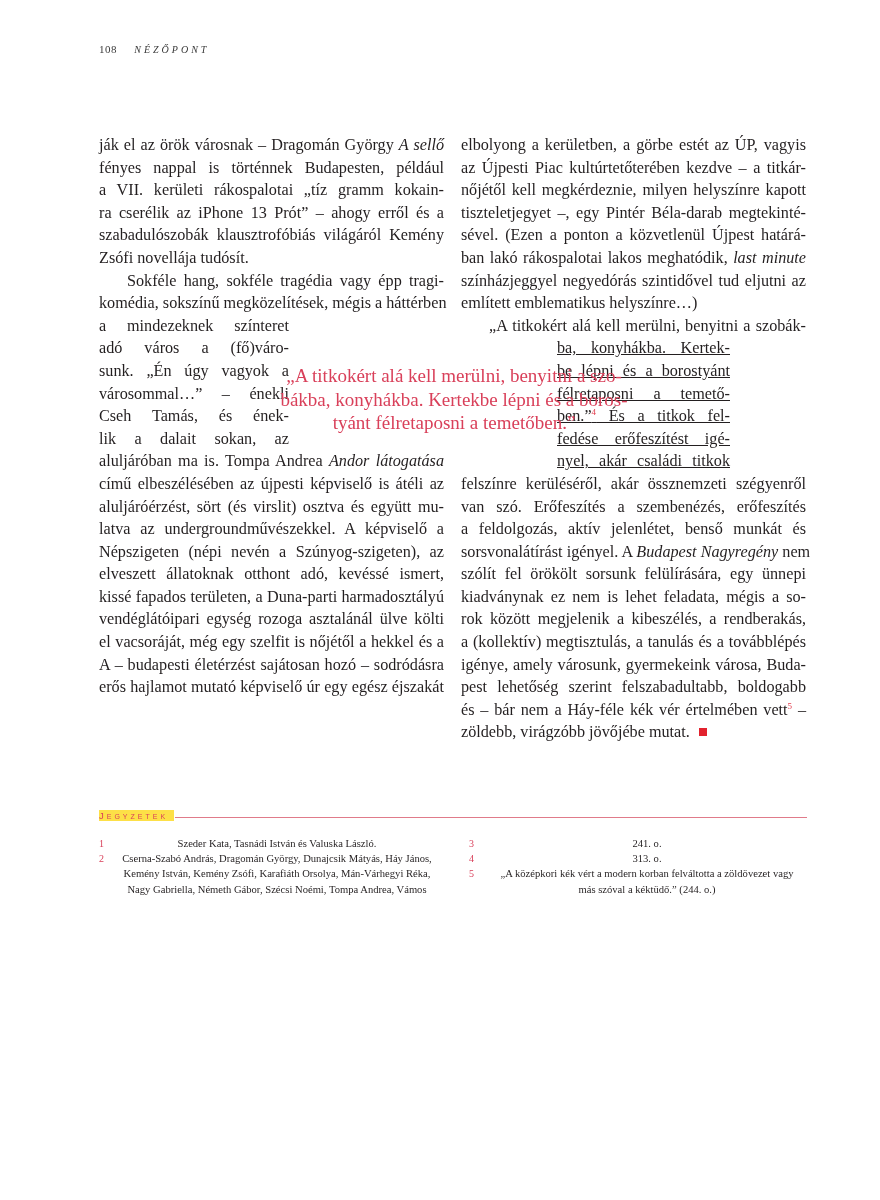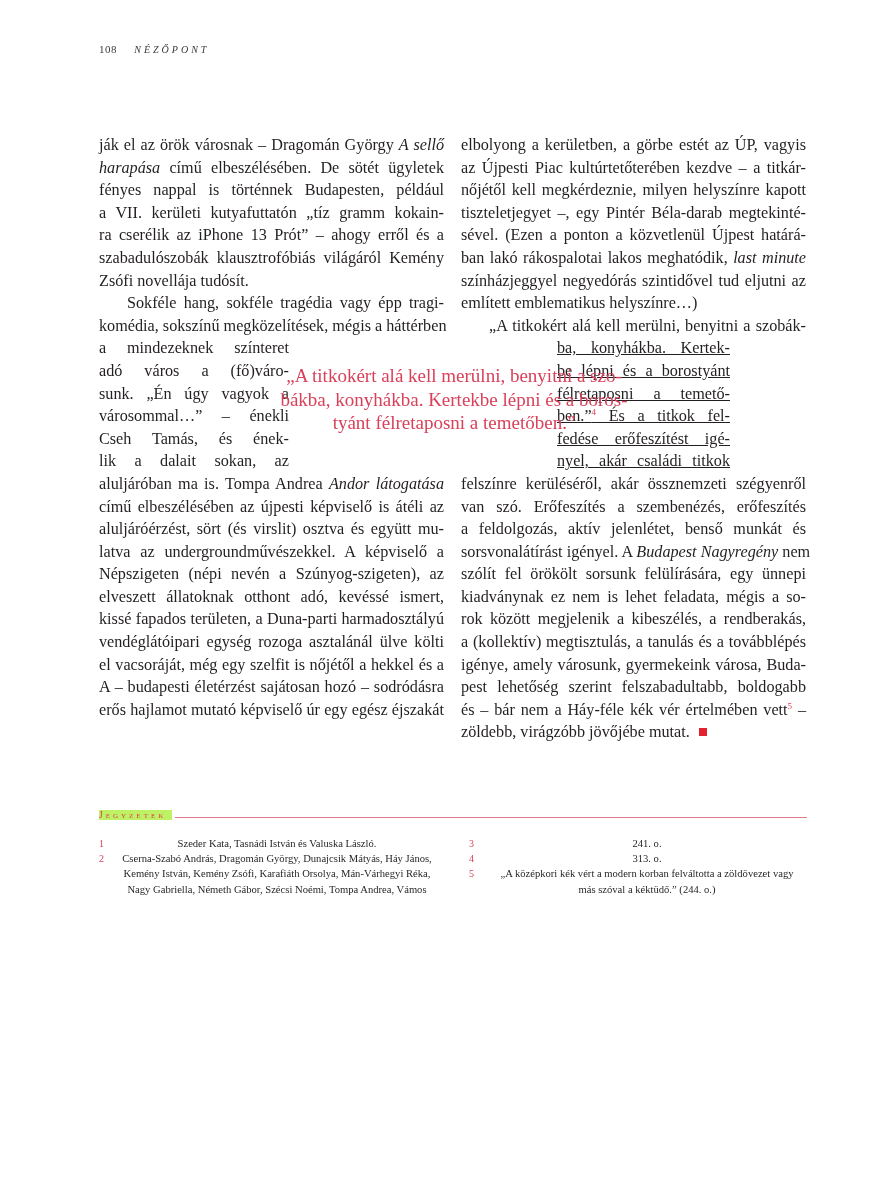--- a/index.html
+++ b/index.html
@@ -23,21 +23,21 @@
     .it { font-style:italic; }
     .sup { font-size:9px; vertical-align:super; line-height:0; color:#e23a4a; }
     .endmark { display:inline-block; width:8px; height:8px; background:#e2222e; margin-left:9px; vertical-align:1px; }
 
     .pullquote { position:absolute; left:278px; top:364px; width:352px; text-align:center; color:#d9405a;
                  font-family:"Liberation Serif", serif; font-size:19px; line-height:23.5px; }
     .pullquote .pq-line { display:block; white-space:nowrap; }
 
     .notes-header { position:absolute; left:99px; top:810px; width:708px; height:14px; }
     .notes-title { position:absolute; left:0; top:0; font-size:9.5px; letter-spacing:3px; color:#d9405a;
-                   font-family:Liberation Serif, serif; background:#bef264; padding-right:6px; font-variant:small-caps; }
+                   font-family:Liberation Sans, sans-serif; background:#fde047; padding-right:6px; font-variant:small-caps; }
     .notes-rule { position:absolute; left:76px; right:0; top:7px; height:1px; background:#e07b8a; }
 
     .notes { position:absolute; top:836px; font-family:"Liberation Serif", serif; font-size:10.6px; line-height:15.2px; color:#231f20; }
     .notes-left { left:99px; width:345px; }
     .notes-right { left:469px; width:345px; top:836px; }
     .note { position:relative; padding-left:11px; margin-bottom:0; }
     .note .nnum { position:absolute; left:0; top:0; color:#d9405a; font-size:10px; }
     .note .nline { display:block; white-space:nowrap;text-align:center; }
   </style>
 </head>
@@ -45,23 +45,22 @@
 
 <div class="page">
 
   <div class="running-head">
     <span class="num">108</span>
     <span class="section">NÉZŐPONT</span>
   </div>
 
   <div class="col col-left" id="col-left">
       <span class="line"><span>ják el az örök városnak – Dragomán György </span><span class="it">A sellő</span></span>
-      <span class="line"><span class="it">harapása</span><span> című elbeszélésében. De sötét ügyletek</span></span>
       <span class="line"><span>fényes nappal is történnek Budapesten, például</span></span>
-      <span class="line"><span>a VII. kerületi kutyafuttatón „tíz gramm kokain-</span></span>
+      <span class="line"><span>a VII. kerületi rákospalotai „tíz gramm kokain-</span></span>
       <span class="line"><span>ra cserélik az iPhone 13 Prót” – ahogy erről és a</span></span>
       <span class="line"><span>szabadulószobák klausztrofóbiás világáról Kemény</span></span>
       <span class="line last"><span>Zsófi novellája tudósít.</span></span>
       <span class="line indent"><span>Sokféle hang, sokféle tragédia vagy épp tragi-</span></span>
       <span class="line"><span>komédia, sokszínű megközelítések, mégis a háttérben</span></span>
       <span class="line short"><span>a mindezeknek színteret</span></span>
       <span class="line short"><span>adó város a (fő)váro-</span></span>
       <span class="line short"><span>sunk. „Én úgy vagyok a</span></span>
       <span class="line short"><span>városommal…” – énekli</span></span>
       <span class="line short"><span>Cseh Tamás, és ének-</span></span>

